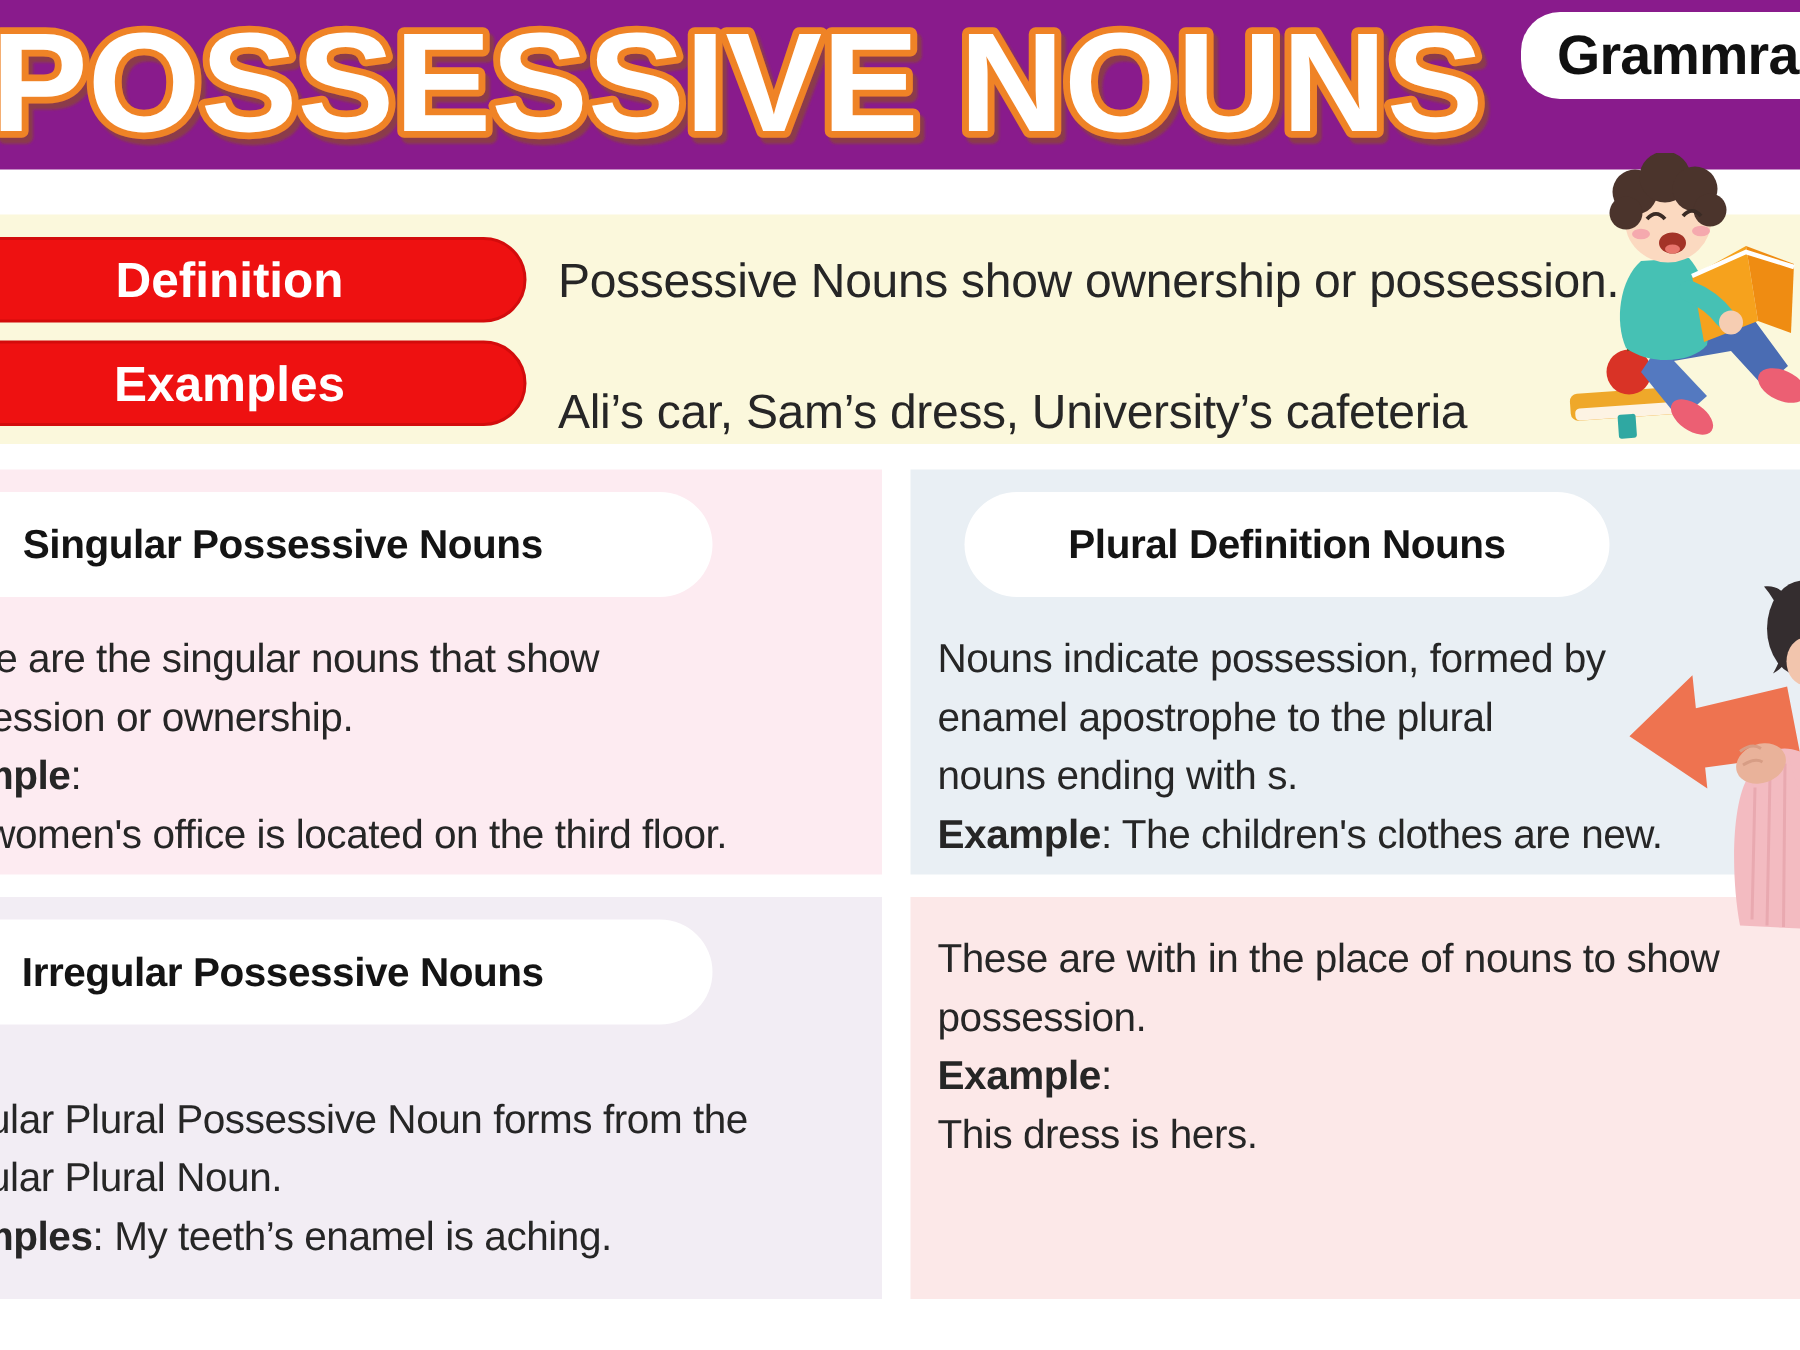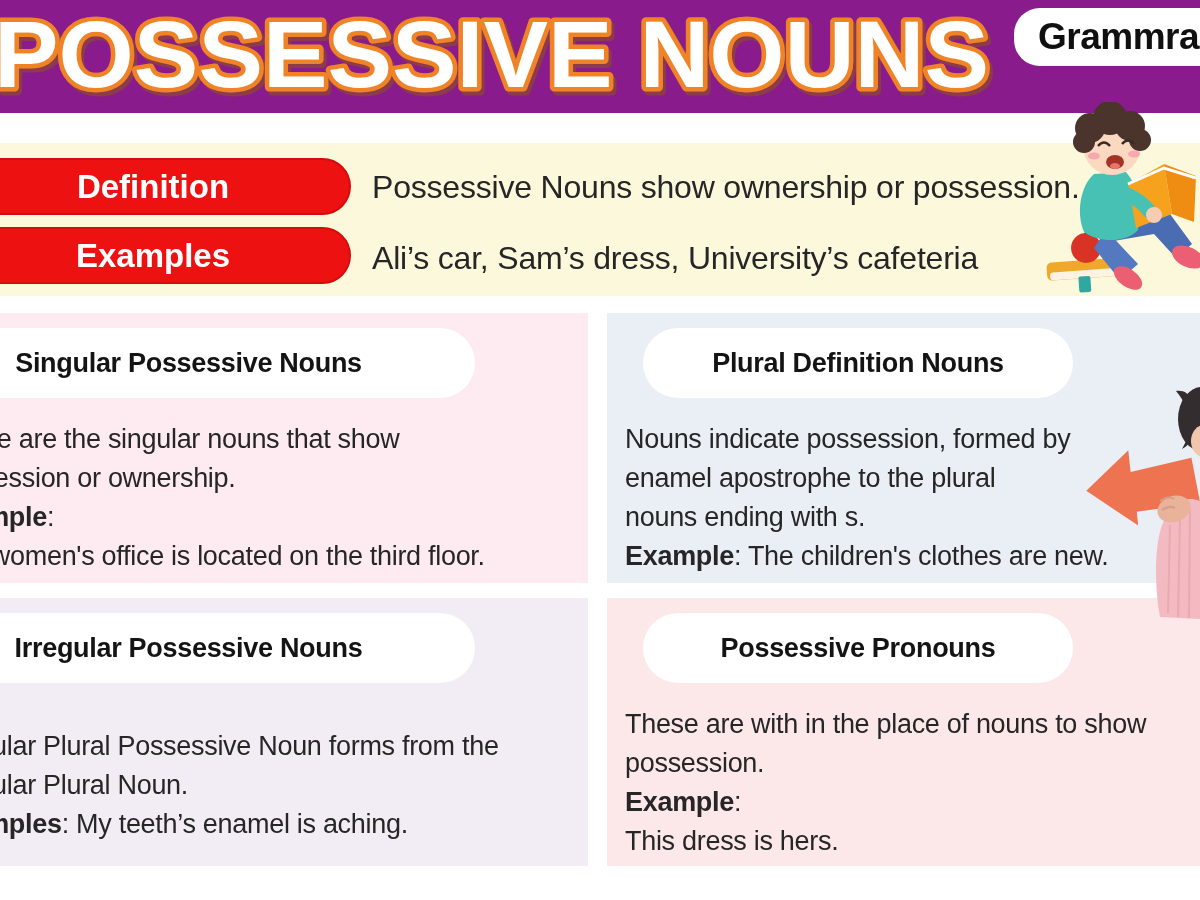--- a/index.html
+++ b/index.html
@@ -13,21 +13,21 @@
   .brand-badge{position:absolute;left:1014px;top:8px;width:246px;height:58px;background:#ffffff;border-radius:26px;z-index:3;}
   .brand-badge span{display:block;padding-left:24px;font-size:37px;font-weight:bold;color:#101010;line-height:57px;letter-spacing:-0.5px;white-space:nowrap;}
   
   .intro{position:absolute;left:0;top:143px;width:1200px;height:153px;background:#fbf8dc;z-index:1;}
   .pill{position:absolute;left:-45px;width:396px;height:57px;background:#ee1111;border:2px solid #d30c0c;
         border-radius:30px;color:#fff;font-weight:bold;font-size:33px;text-align:center;line-height:53px;z-index:2;box-sizing:border-box;}
   .pill-definition{top:158px;}
   .pill-examples{top:227px;}
   .intro-text{position:absolute;left:372px;font-size:32px;color:#262626;white-space:nowrap;z-index:2;letter-spacing:-0.2px;}
   .def-text{top:169px;}
-  .ex-text{top:240px;}
+  .ex-text{top:256px;}
   .boy-illustration{position:absolute;left:1042px;top:102px;width:160px;height:195px;z-index:4;}
   
   .card{position:absolute;z-index:1;}
   .card-singular {left:-70px;top:313px;width:658px;height:270px;background:#fdebf1;}
   .card-plural   {left:607px;top:313px;width:650px;height:270px;background:#e9eff4;}
   .card-irregular{left:-70px;top:598px;width:658px;height:268px;background:#f2edf4;}
   .card-pronouns {left:607px;top:598px;width:650px;height:268px;background:#fce8e8;}
   .card-heading{margin-top:15px;height:70px;background:#ffffff;border-radius:35px;
                 display:flex;align-items:center;justify-content:center;
                 font-size:27px;font-weight:bold;color:#141414;letter-spacing:-0.3px;white-space:nowrap;}
@@ -132,21 +132,20 @@
   <div class="card card-left card-irregular">
     <div class="card-heading">Irregular Possessive Nouns</div>
     <div class="card-body">
       <div class="ln"><span class="b"></span><span>Irregular Plural Possessive Noun forms from the</span></div>
       <div class="ln"><span class="b"></span><span>Irregular Plural Noun.</span></div>
       <div class="ln"><span class="b">Examples</span><span>: My teeth’s enamel is aching.</span></div>
     </div>
   </div>
 
   <div class="card card-right card-pronouns">
-    <div class="card-heading">Possessive Pronouns</div>
     <div class="card-body">
       <div class="ln"><span class="b"></span><span>These are with in the place of nouns to show</span></div>
       <div class="ln"><span class="b"></span><span>possession.</span></div>
       <div class="ln"><span class="b">Example</span><span>:</span></div>
       <div class="ln"><span class="b"></span><span>This dress is hers.</span></div>
     </div>
   </div>
 
   <svg class="person-arrow" viewBox="0 0 118 235">
     <g transform="rotate(-6 60 100)">

